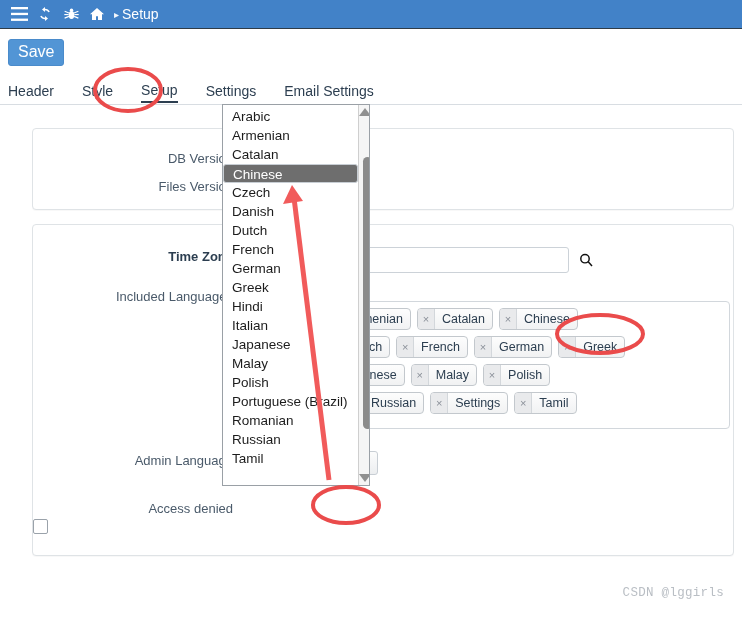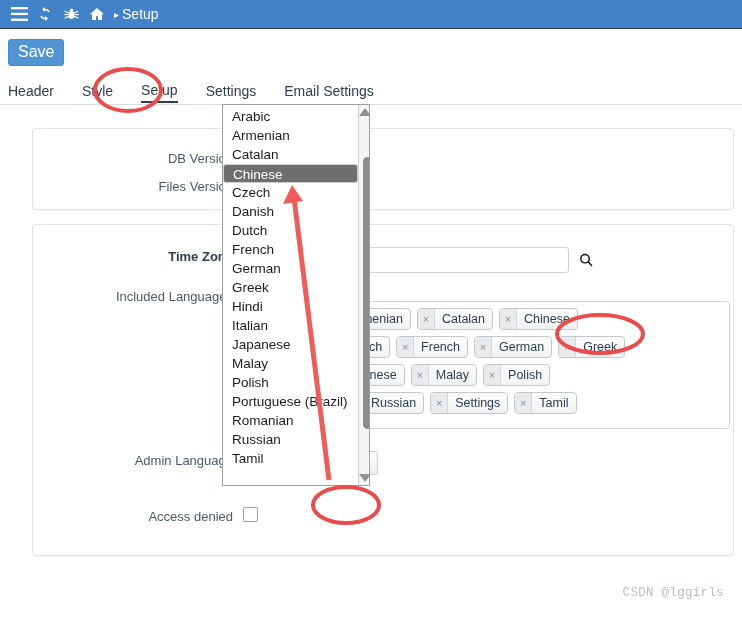--- a/index.html
+++ b/index.html
@@ -304,21 +304,21 @@
   <div class="frow" style="margin-top:22px;">
     <div class="flabel">Admin Language</div>
     <div class="fctl">
       <span class="selwrap">
         <div class="sel">English</div>
         <span class="arw"></span>
       </span>
     </div>
   </div>
 
-  <div class="frow" style="margin-top:32px;">
+  <div class="frow" style="margin-top:24px;flex-direction:column;">
     <div class="flabel">Access denied</div>
     <div class="fctl">
       <div class="cbx"></div>
     </div>
   </div>
 
   <div class="watermark">CSDN @lggirls</div>
 </div>
 
 <div class="dropdown">

